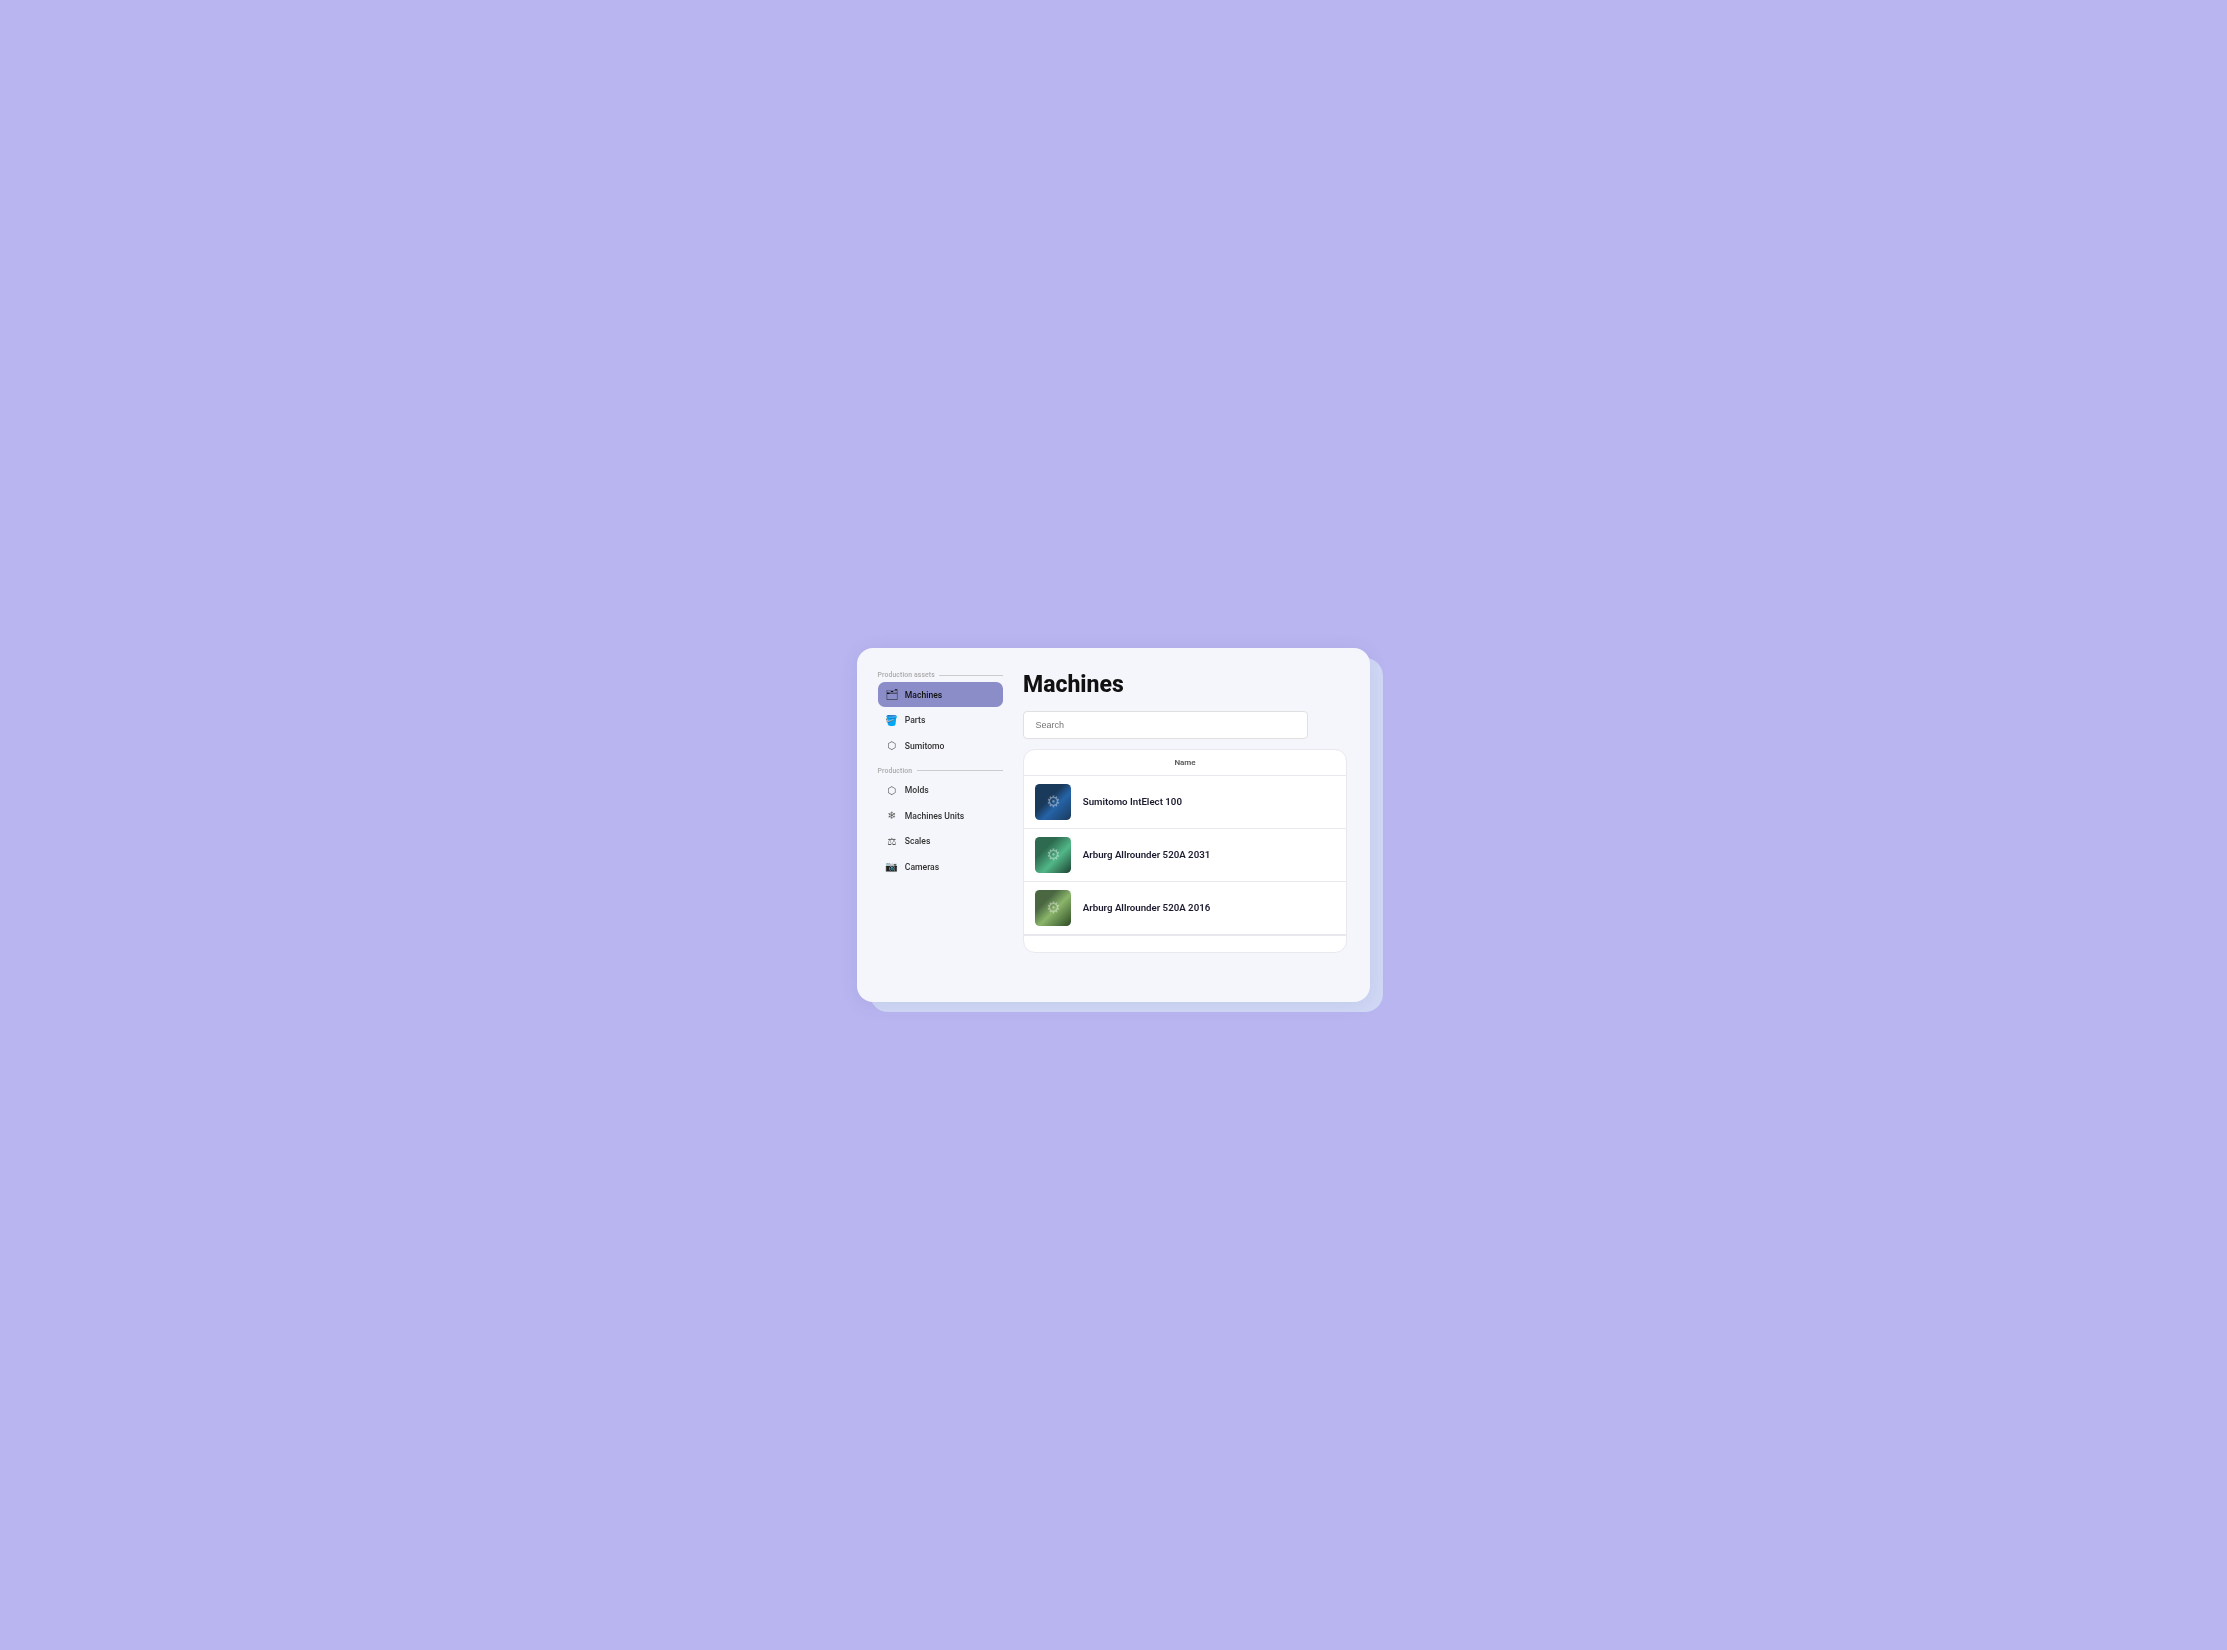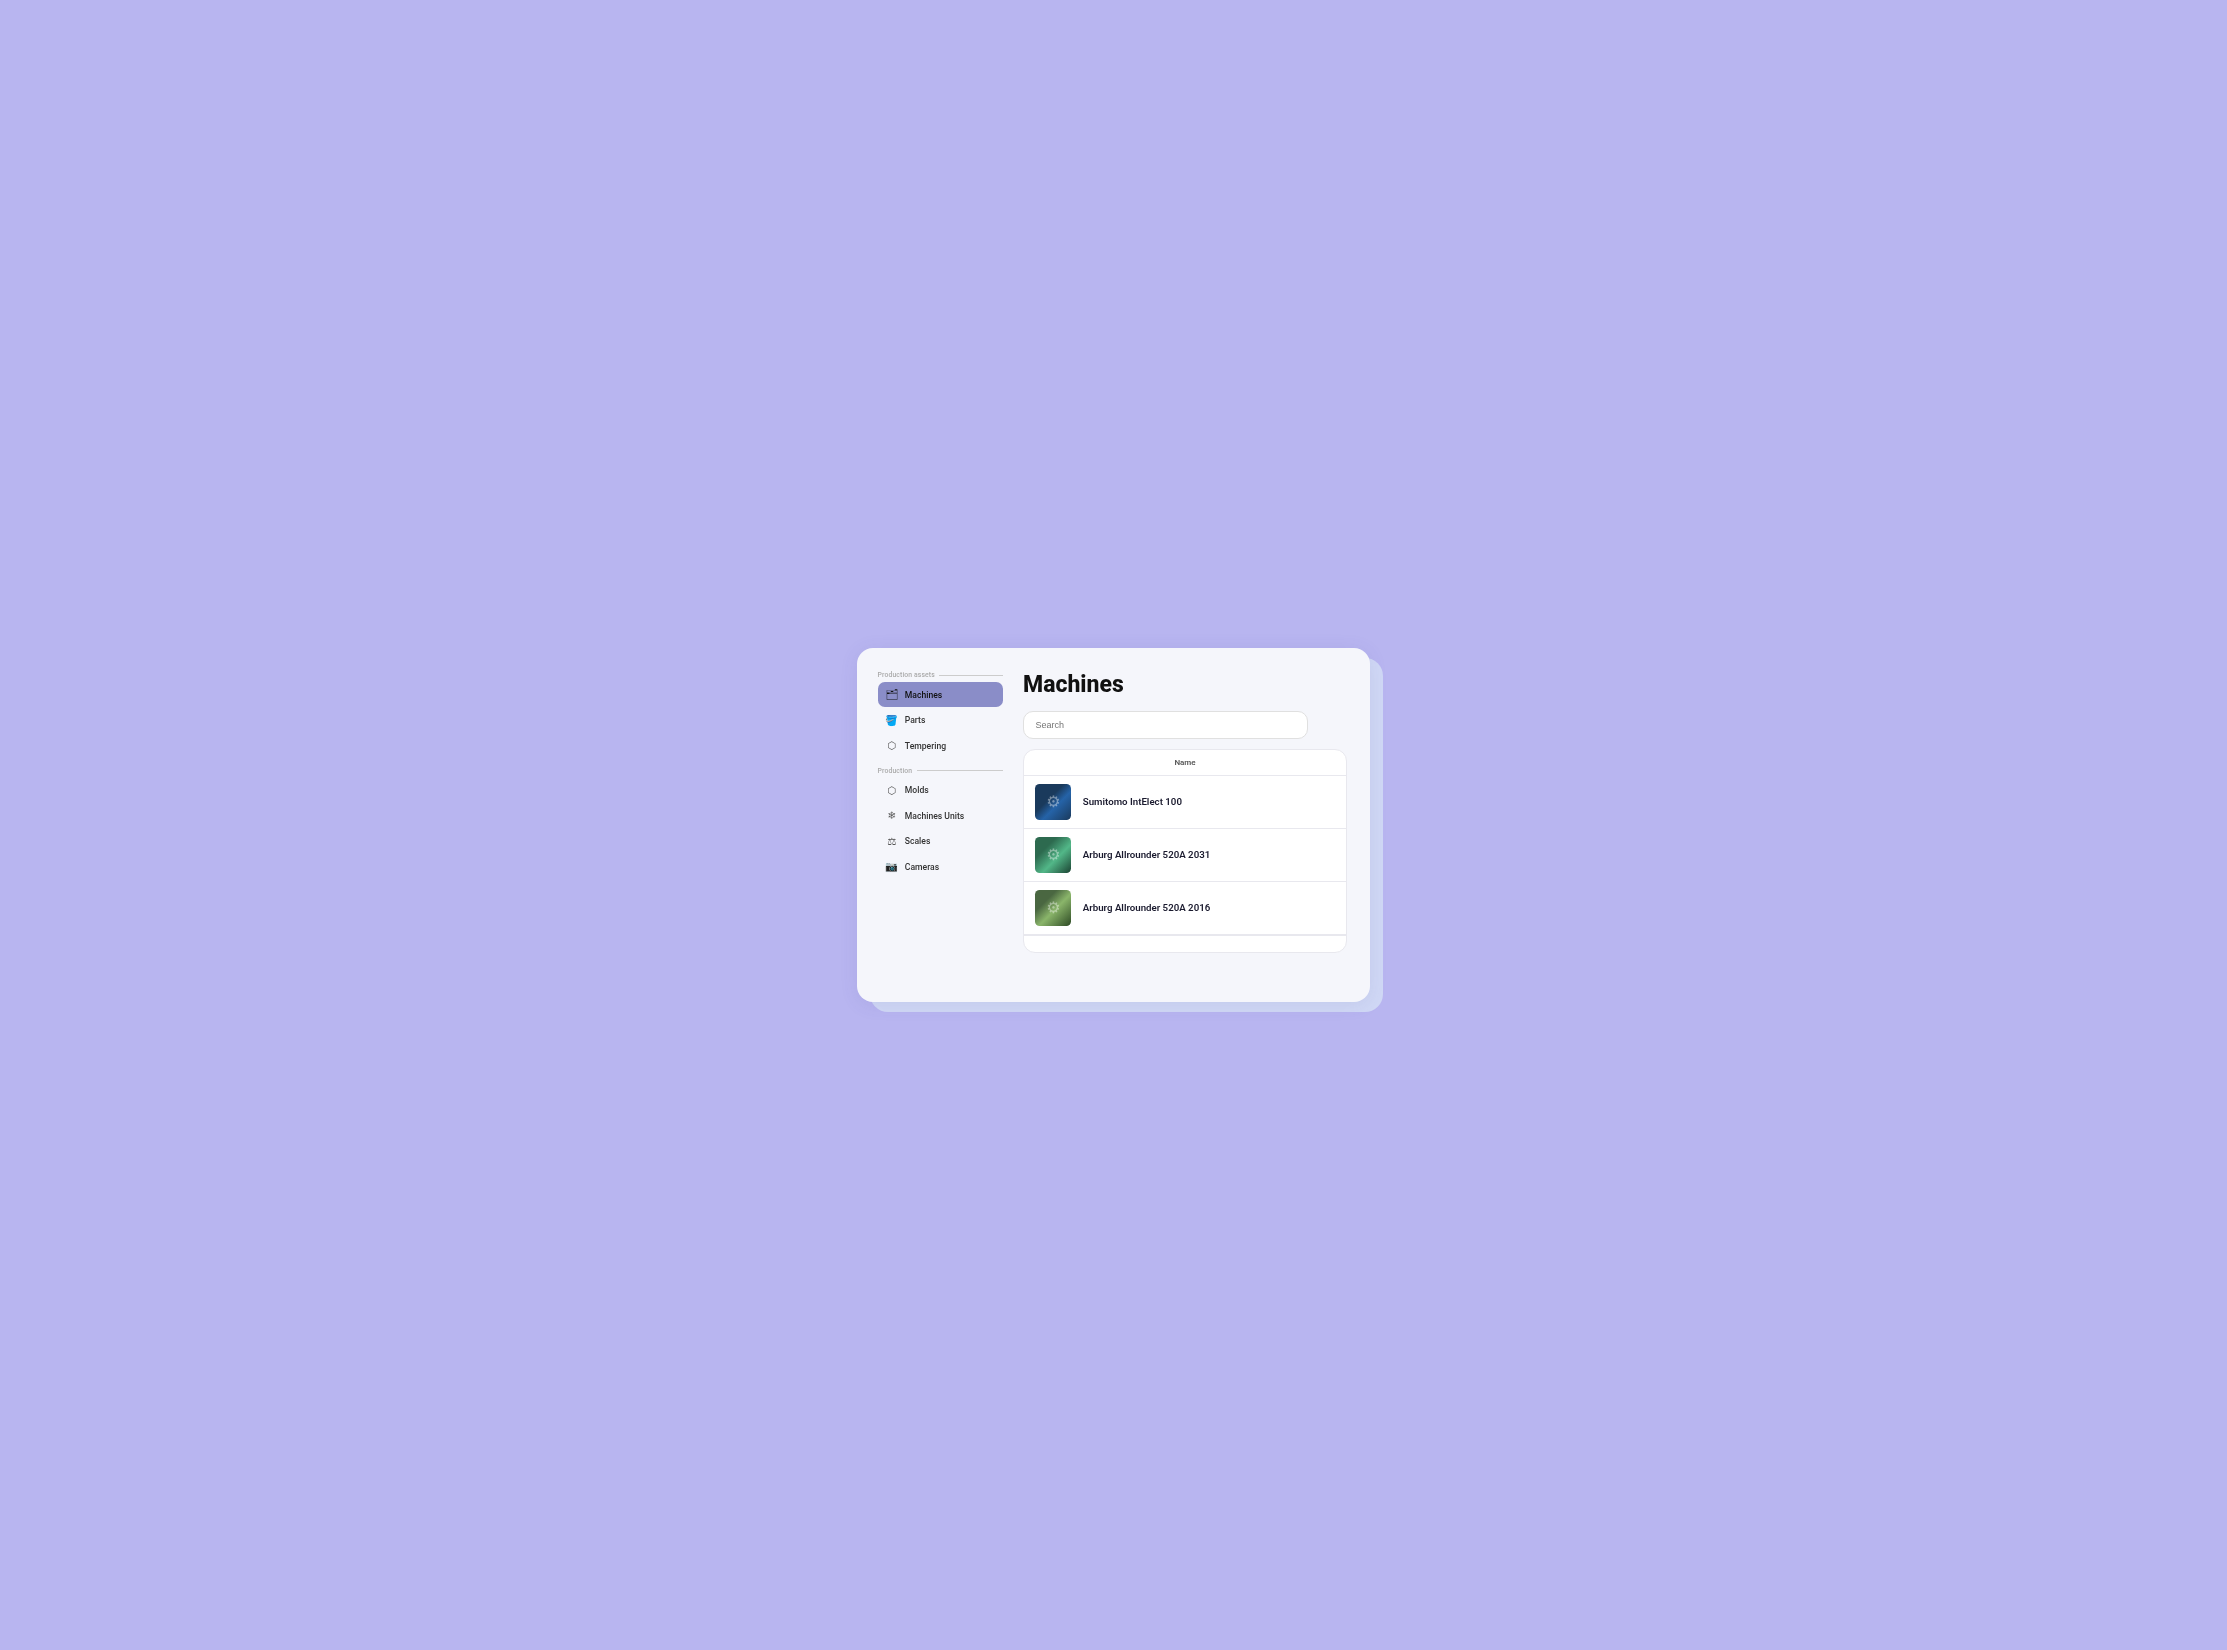--- a/index.html
+++ b/index.html
@@ -127,21 +127,21 @@
       font-weight: 800;
       color: #111;
       margin-bottom: 2.3px;
     }
 
     .search-bar {
       width: 100%;
       max-width: 285px;
       padding: 8px 11.4px;
       border: 0.9px solid #e0e0e0;
-      border-radius: 10px;
+      border-radius: 4px;
       font-size: 9px;
       color: #aaa;
       background: #fff;
       outline: none;
     }
 
     .table-container {
       border: 0.9px solid #e8e8ee;
       border-radius: 12px;
       overflow: hidden;
@@ -243,21 +243,21 @@
           <span>Machines</span>
         </div>
 
         <div class="sidebar-item">
           <span class="sidebar-icon">🪣</span>
           <span>Parts</span>
         </div>
 
         <div class="sidebar-item">
           <span class="sidebar-icon">⬡</span>
-          <span>Tempering</span>
+          <span>Sumitomo</span>
         </div>
       </div>
 
       <div class="sidebar-group">
         <div class="sidebar-section-label">Production</div>
 
         <div class="sidebar-item">
           <span class="sidebar-icon">⬡</span>
           <span>Molds</span>
         </div>

